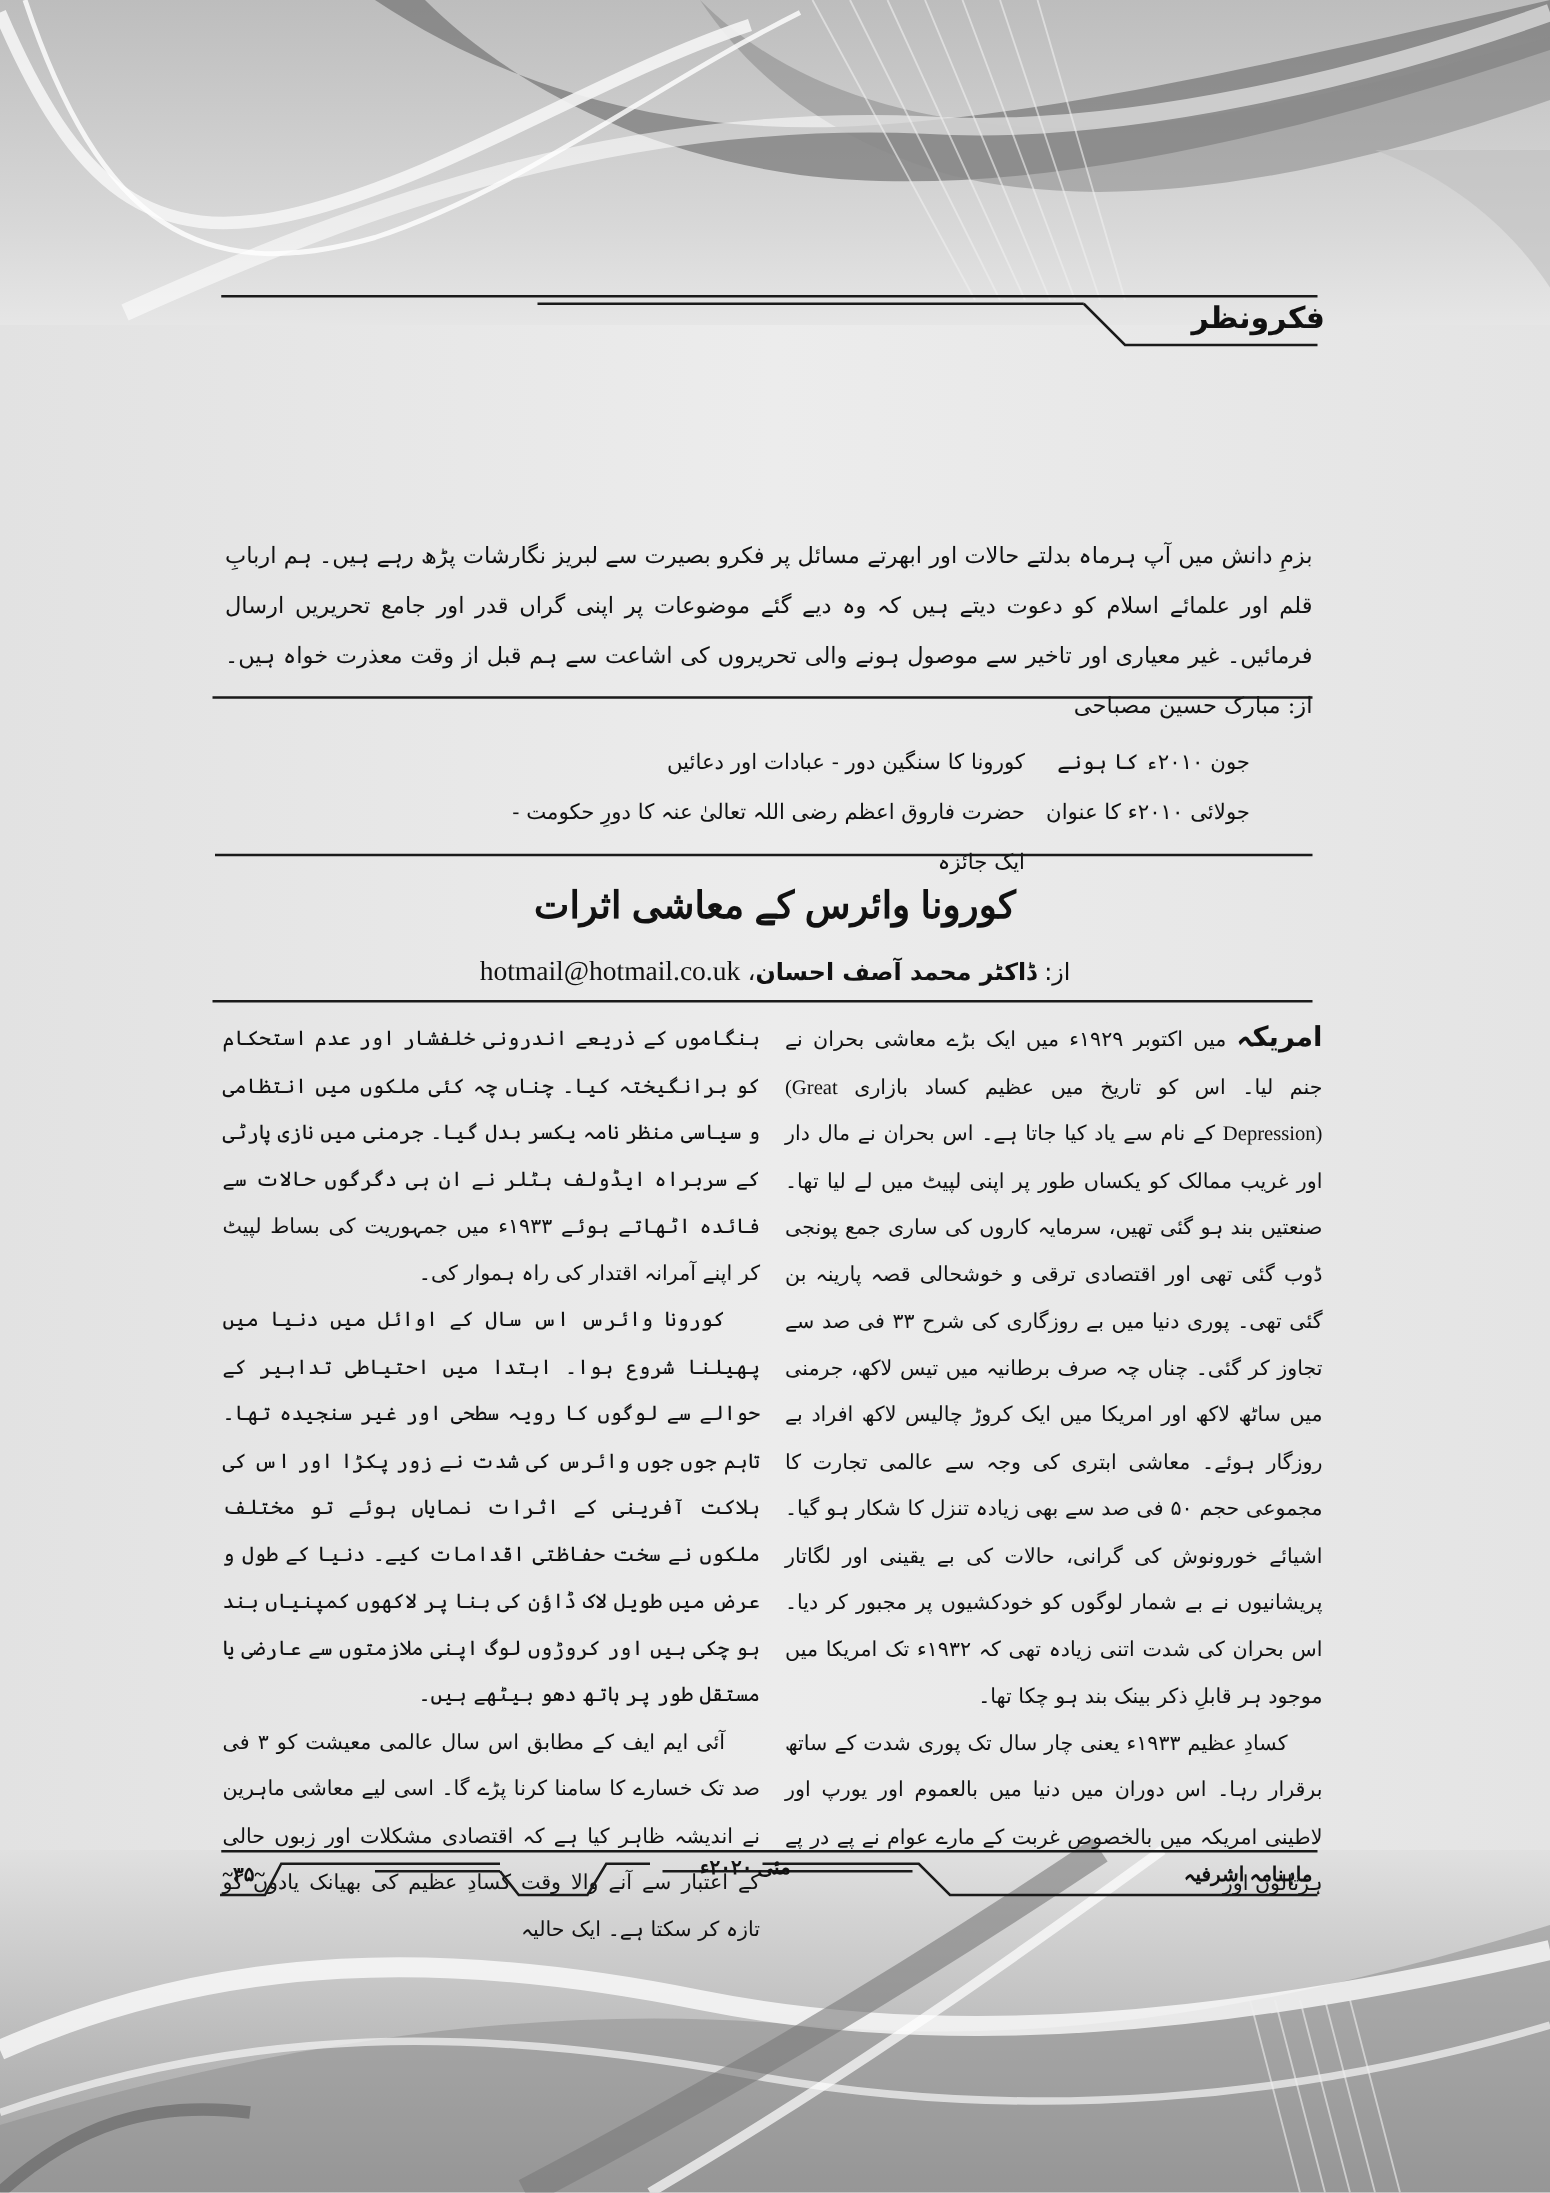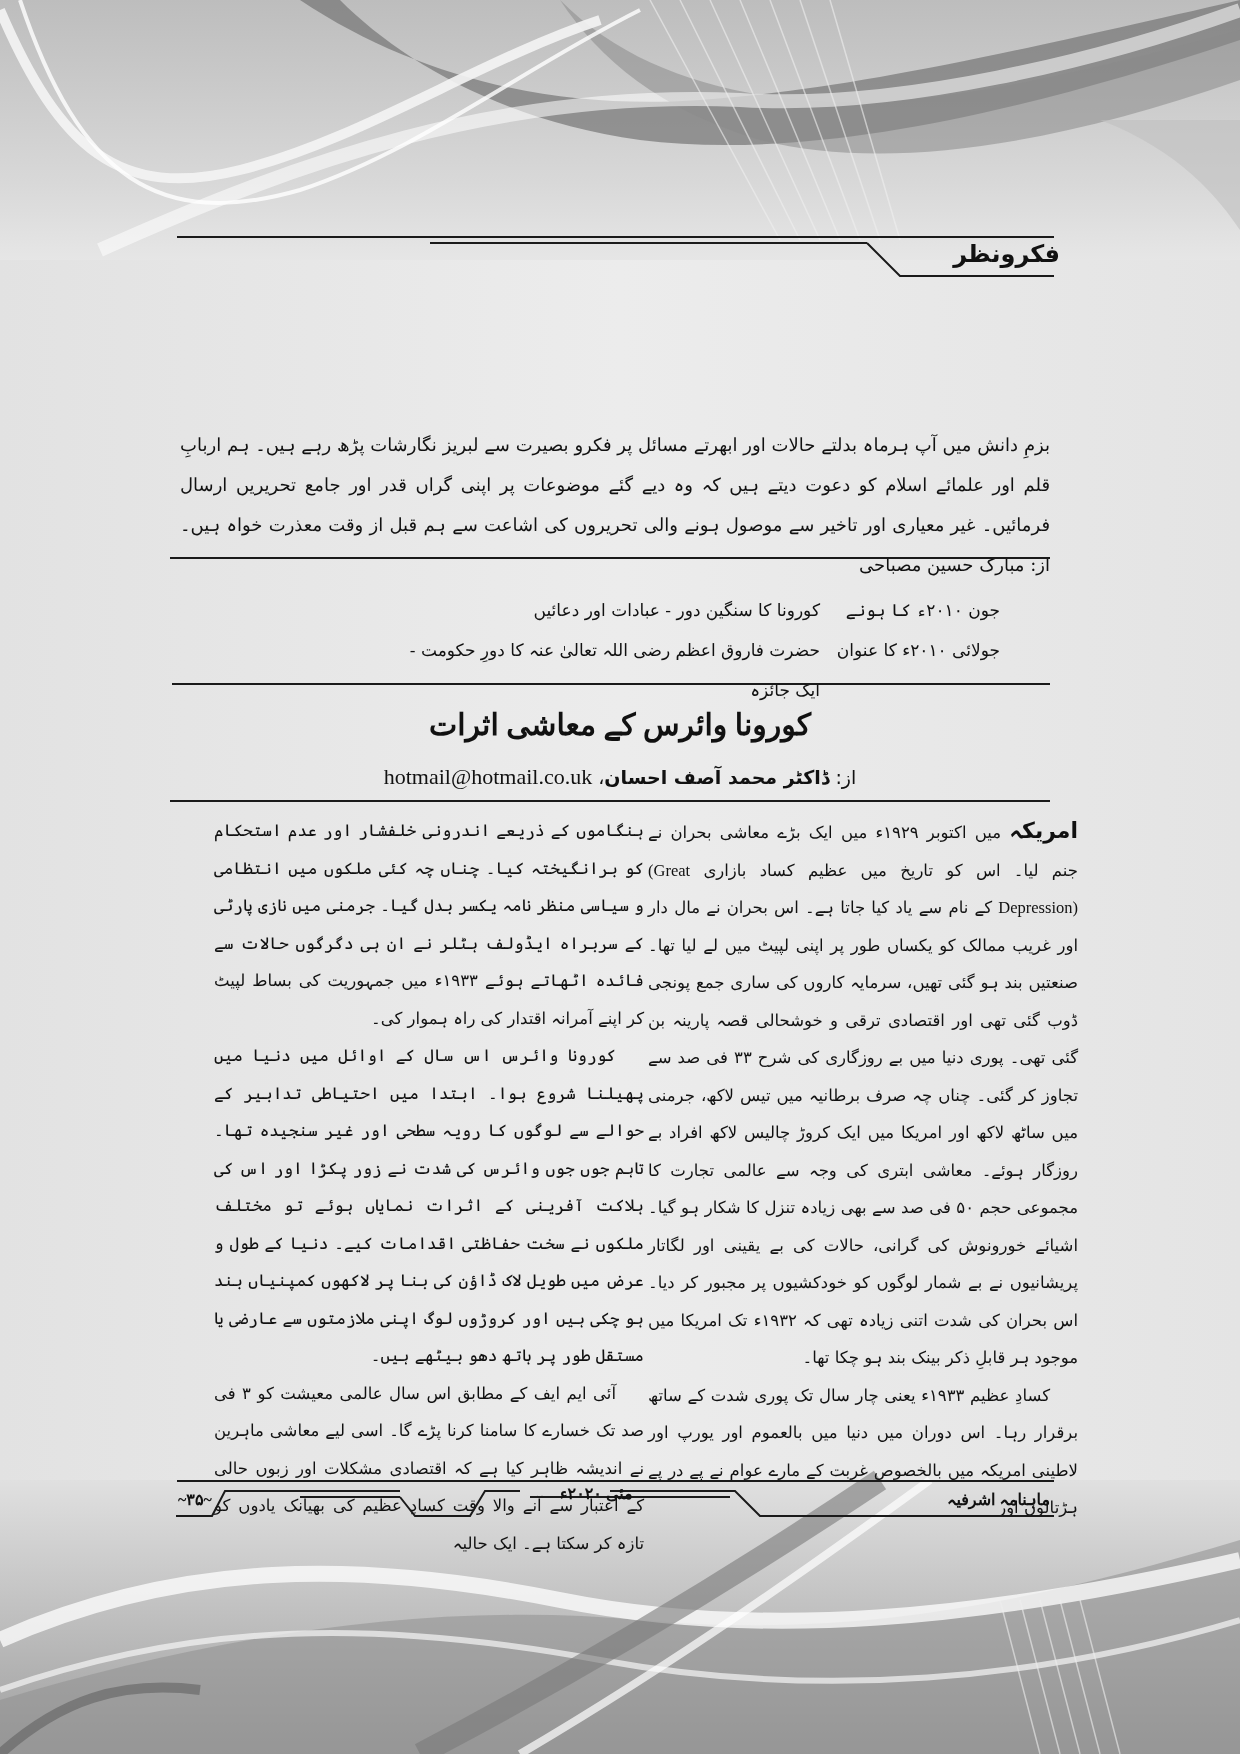--- a/index.html
+++ b/index.html
@@ -36,39 +36,39 @@
     .topics {
       position: absolute; left: 380px; width: 620px; top: 590px;
       font-family: "DejaVu Serif", serif; font-size: 17px; line-height: 40px;
     }
     .topic-row { display: flex; justify-content: flex-start; }
     .topic-row .lbl { width: 180px; flex: 0 0 180px; }
     .topic-row .val { flex: 1; text-align: right; }
 
     .article-title {
       position: absolute; left: 300px; width: 640px; top: 700px;
-      text-align: center; font-family: Liberation Serif, serif; font-weight: bold;
+      text-align: center; font-family: Liberation Sans, sans-serif; font-weight: bold;
       font-size: 30px; line-height: 50px;
     }
     .byline {
       position: absolute; left: 300px; width: 640px; top: 762px;
       text-align: center; font-size: 19px; line-height: 30px;
     }
     .byline .author { font-family: "DejaVu Sans", sans-serif; font-weight: bold; }
     .byline .email { font-family: "Liberation Serif", serif; font-size: 22px; }
 
     .col {
       position: absolute; top: 812px; height: 640px; width: 430px;
       font-family: "DejaVu Serif", serif; font-size: 16.5px; line-height: 37.5px;
       text-align: justify; color: #111;
     }
     .col p { margin: 0; }
     .col .indent { text-indent: 28px; }
-    .col-right { left: 628px; margin-left: 20px; }
-    .col-left { left: 178px; margin-left: 36px; }
+    .col-right { left: 628px; }
+    .col-left { left: 178px; }
     .lead-word { font-family: "DejaVu Sans", sans-serif; font-weight: 900; font-size: 22px; }
     .en { font-family: "Liberation Serif", serif; }
 
     
     .footer-text { position: absolute; font-family: Liberation Serif, serif; font-size: 16px; font-weight: bold; }
   </style>
 </head>
 <body>
 
 <svg class="bg" viewBox="0 0 1240 1754" preserveAspectRatio="none">

